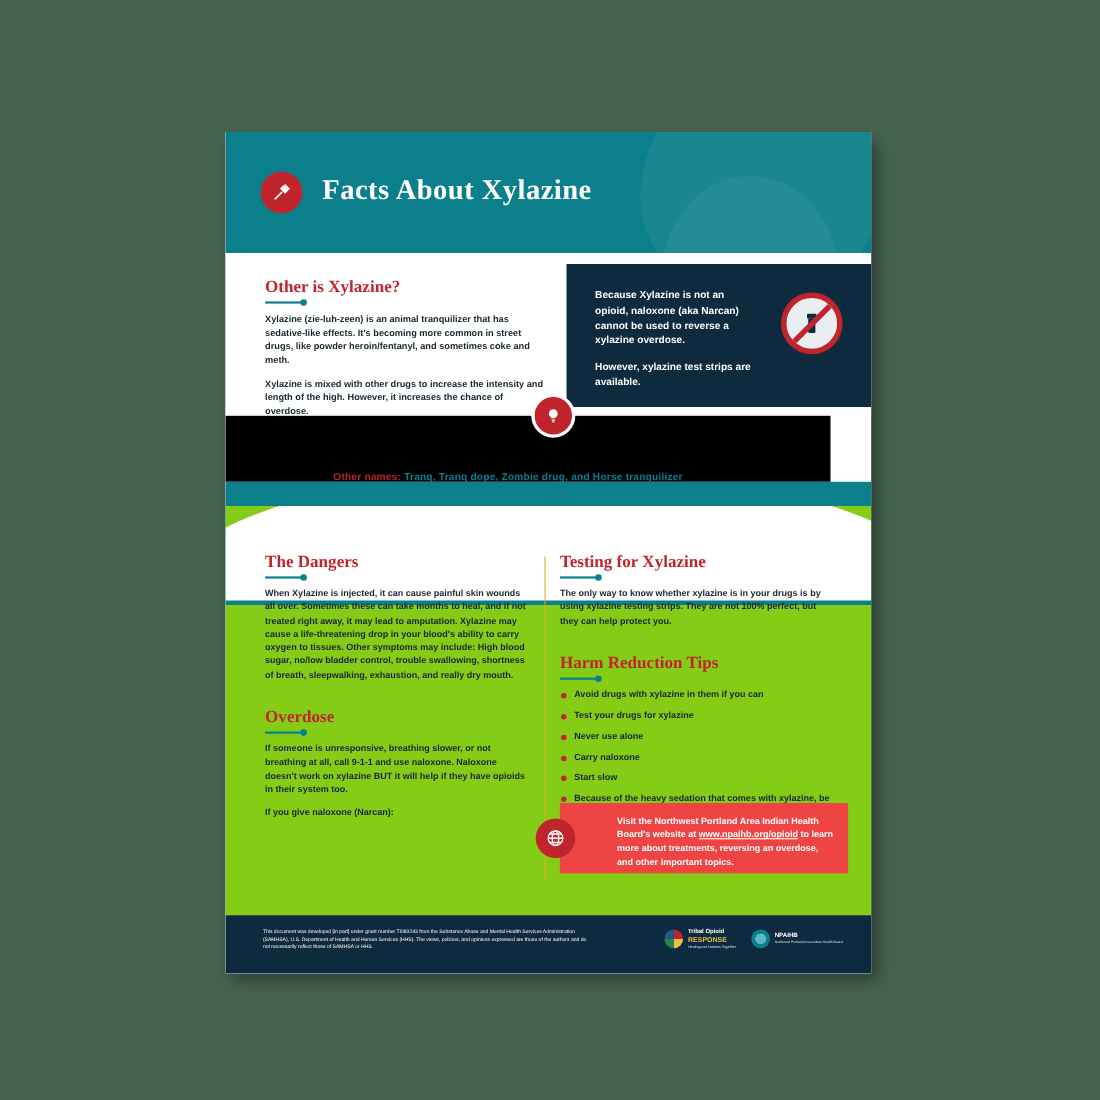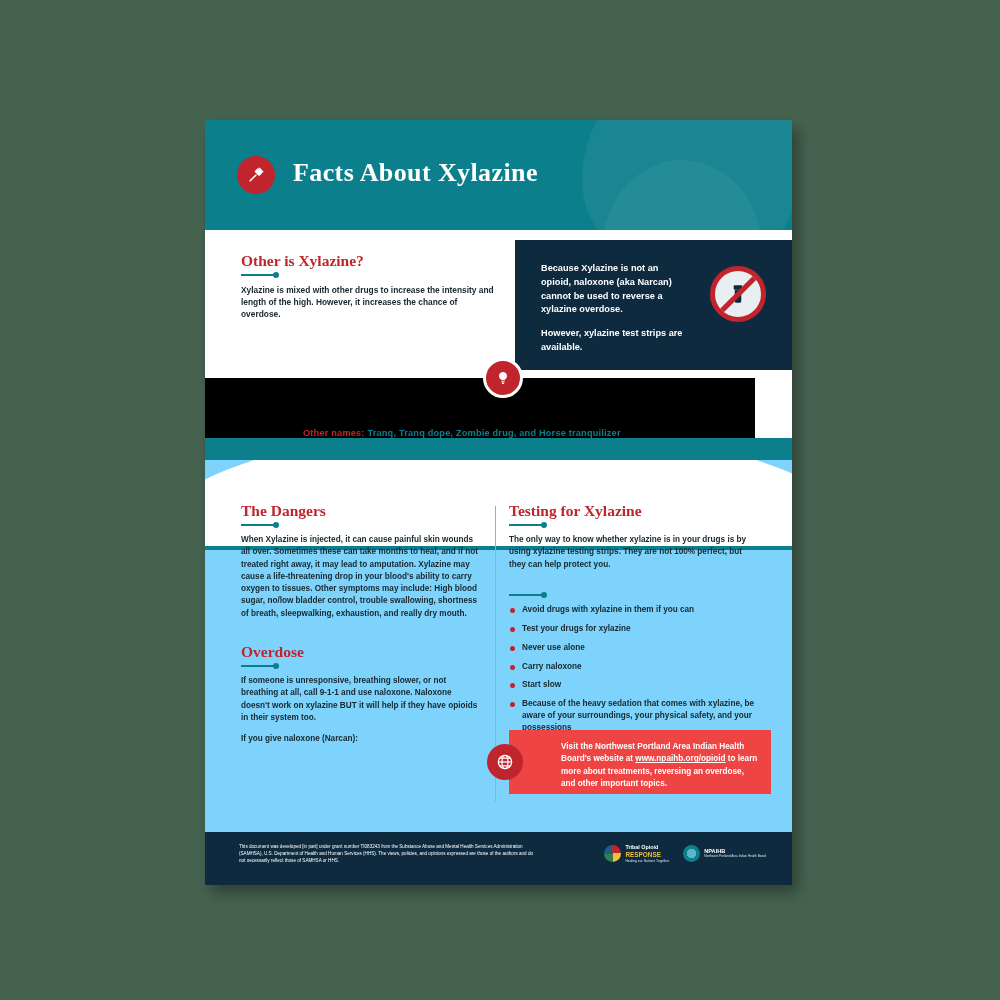--- a/index.html
+++ b/index.html
@@ -225,21 +225,21 @@
     overflow: hidden;
   }
 
   
   .gold {
     position: absolute;
     left: 0;
     top: 340px;
     width: 587px;
     height: 372px;
-    background: #7dd3fc;
+    background: #84cc16;
     overflow: hidden;
   }
   .gold .top-arc {
     position: absolute;
     left: -60px;
     top: -34px;
     width: 720px;
     height: 120px;
     background: #ffffff;
     border-radius: 50% 50% 0 0 / 100% 100% 0 0;
@@ -404,20 +404,21 @@
       </div>
       <div class="hdr-title">Facts About Xylazine</div>
     </div>
 
     <div class="intro"></div>
     <div class="intro-curve"></div>
 
     <div class="whatis">
       <div class="h2-red">Other is Xylazine?</div>
       <div class="rule"></div>
+      <p>Xylazine (zie-luh-zeen) is an animal tranquilizer that has sedative-like effects. It's becoming more common in street drugs, like powder heroin/fentanyl, and sometimes coke and meth.</p>
       <p>Xylazine is mixed with other drugs to increase the intensity and length of the high. However, it increases the chance of overdose.</p>
     </div>
 
     <div class="navybox">
       <div class="txt">
         <p>Because Xylazine is not an opioid, naloxone (aka Narcan) cannot be used to reverse a xylazine overdose.</p>
         <p>However, xylazine test strips are available.</p>
       </div>
       <div class="no-narcan">
         <svg width="26" height="26" viewBox="0 0 24 24" aria-hidden="true">
@@ -468,20 +469,21 @@
         <p class="body-p">If you give naloxone (Narcan):</p>
       </div>
 
       <div class="col-right">
         <div class="h2-red">Testing for Xylazine</div>
         <div class="rule"></div>
         <p class="body-p">The only way to know whether xylazine is in your drugs is by using xylazine testing strips. They are not 100% perfect, but they can help protect you.</p>
 
         <div class="section-gap"></div>
 
+        <div class="h2-red">Harm Reduction Tips</div>
         <div class="rule"></div>
         <ul class="bullets">
           <li>Avoid drugs with xylazine in them if you can</li>
           <li>Test your drugs for xylazine</li>
           <li>Never use alone</li>
           <li>Carry naloxone</li>
           <li>Start slow</li>
           <li>Because of the heavy sedation that comes with xylazine, be aware of your surroundings, your physical safety, and your possessions</li>
         </ul>
       </div>

